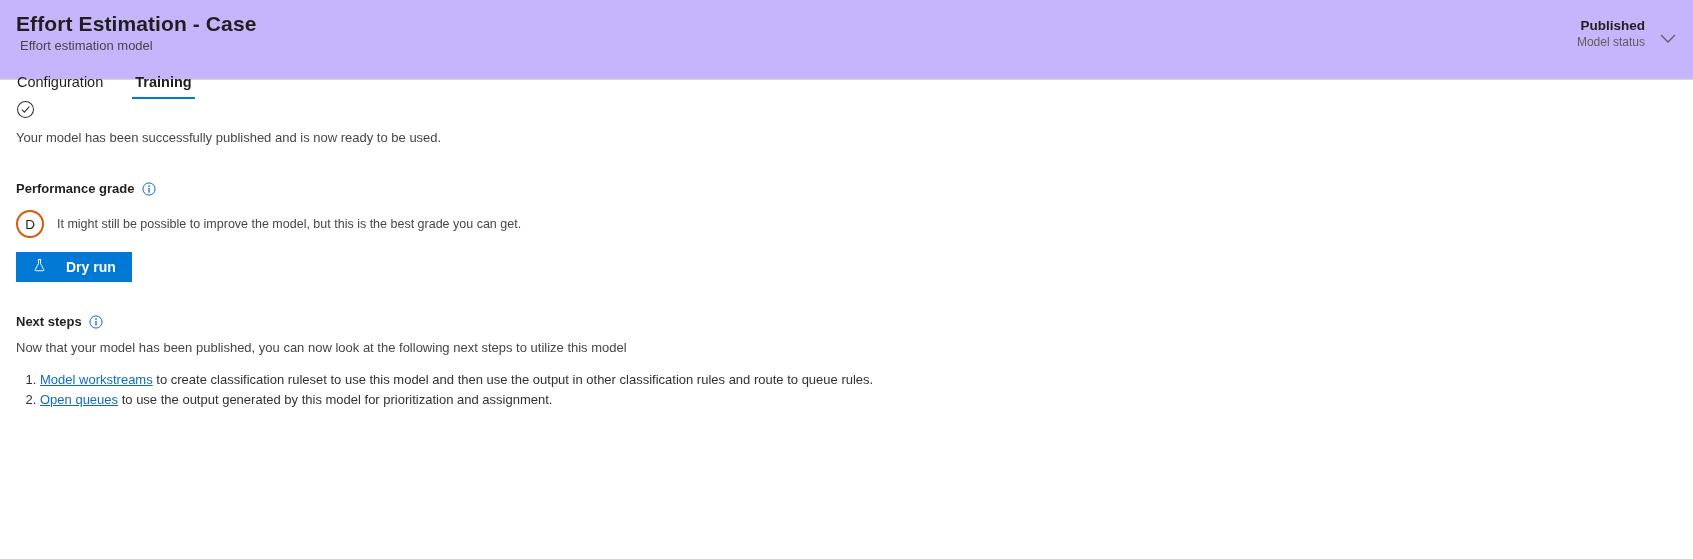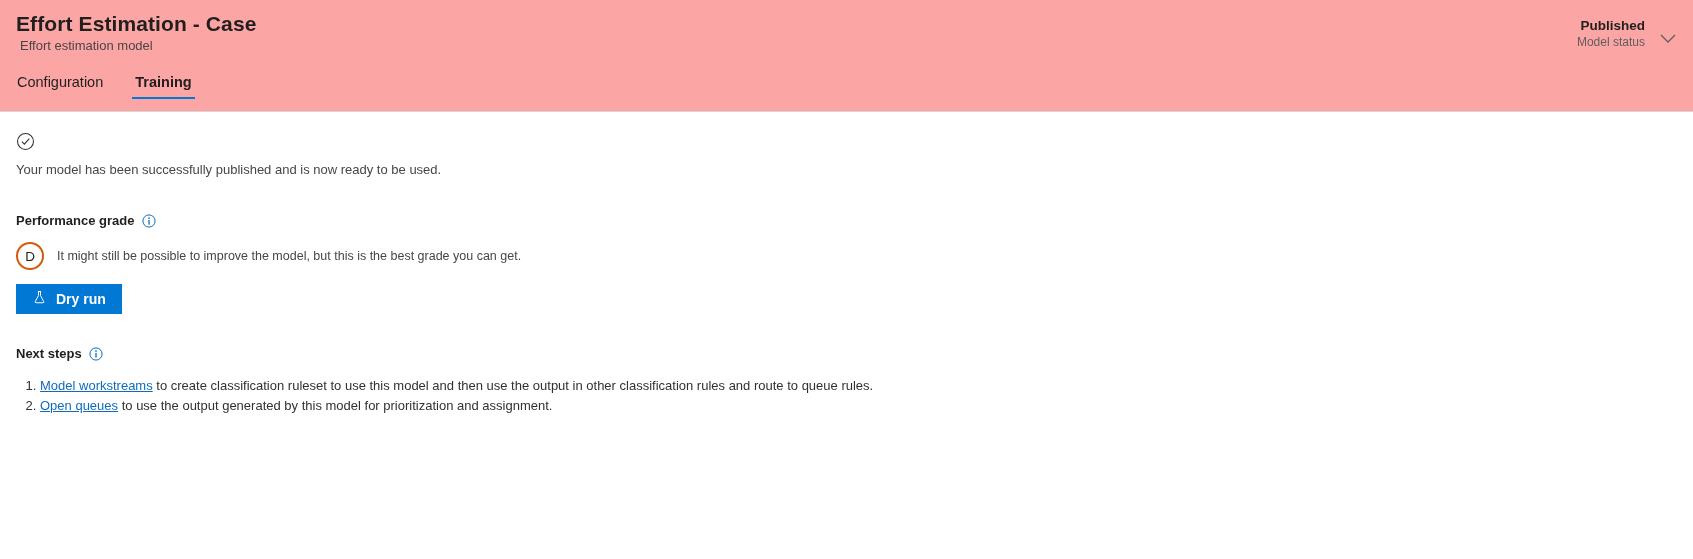--- a/index.html
+++ b/index.html
@@ -12,22 +12,22 @@
     height: 559px;
     font-family: "Liberation Sans", sans-serif;
     color: #323130;
     overflow: hidden;
     position: relative;
   }
 
   
   .header {
     position: relative;
-    height: 112px;
-    background: #fca5a5;
+    height: 80px;
+    background: #c4b5fd;
     border-bottom: 1px solid #d6d6d6;
     box-sizing: border-box;
   }
   .header-title {
     position: absolute;
     left: 16px;
     top: 12px;
     font-size: 21px;
     font-weight: bold;
     color: #201f1e;
@@ -169,21 +169,21 @@
   }
 
   .dry-run-btn {
     margin-top: 14px;
     height: 30px;
     background: #0078d4;
     color: #ffffff;
     border: none;
     display: inline-flex;
     align-items: center;
-    gap: 9px;
+    gap: 19px;
     padding: 0 16px;
     font-size: 14px;
     font-weight: bold;
     font-family: "Liberation Sans", sans-serif;
     cursor: pointer;
   }
 
   .next-steps-label-row {
     display: flex;
     align-items: center;
@@ -290,20 +290,21 @@
     <span class="section-label">Next steps</span>
     <span class="info-icon">
       <svg viewBox="0 0 14 14" width="14" height="14">
         <circle cx="7" cy="7" r="6.1" fill="none" stroke="#0f6cbd" stroke-width="1"></circle>
         <circle cx="7" cy="4.1" r="0.85" fill="#0f6cbd"></circle>
         <rect x="6.35" y="5.9" width="1.3" height="4.7" fill="#0f6cbd"></rect>
       </svg>
     </span>
   </div>
 
+  <div class="next-steps-desc">Now that your model has been published, you can now look at the following next steps to utilize this model</div>
 
   <ol class="next-list">
     <li>
       <a class="step-link">Model workstreams</a><span> to create classification ruleset to use this model and then use the output in other classification rules and route to queue rules.</span>
     </li>
     <li>
       <a class="step-link">Open queues</a><span> to use the output generated by this model for prioritization and assignment.</span>
     </li>
   </ol>
 

